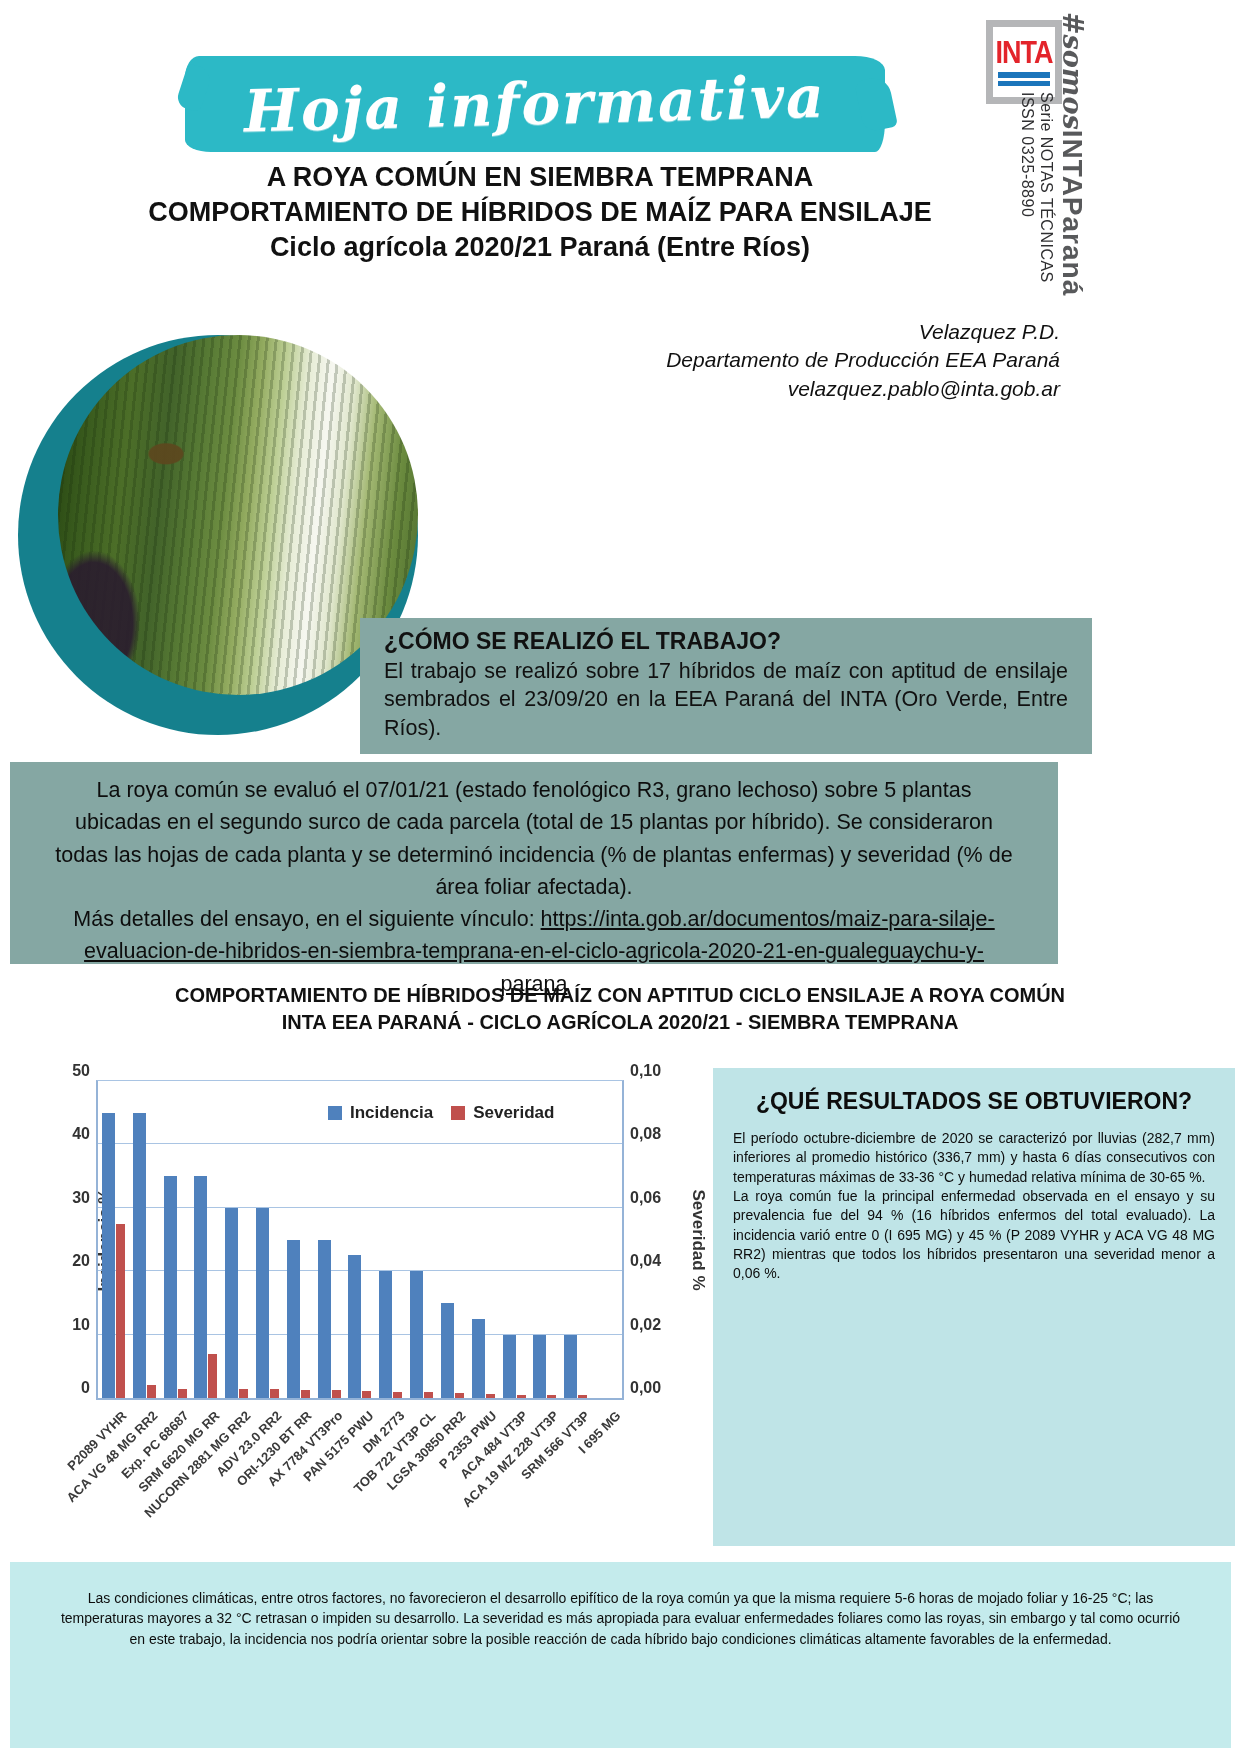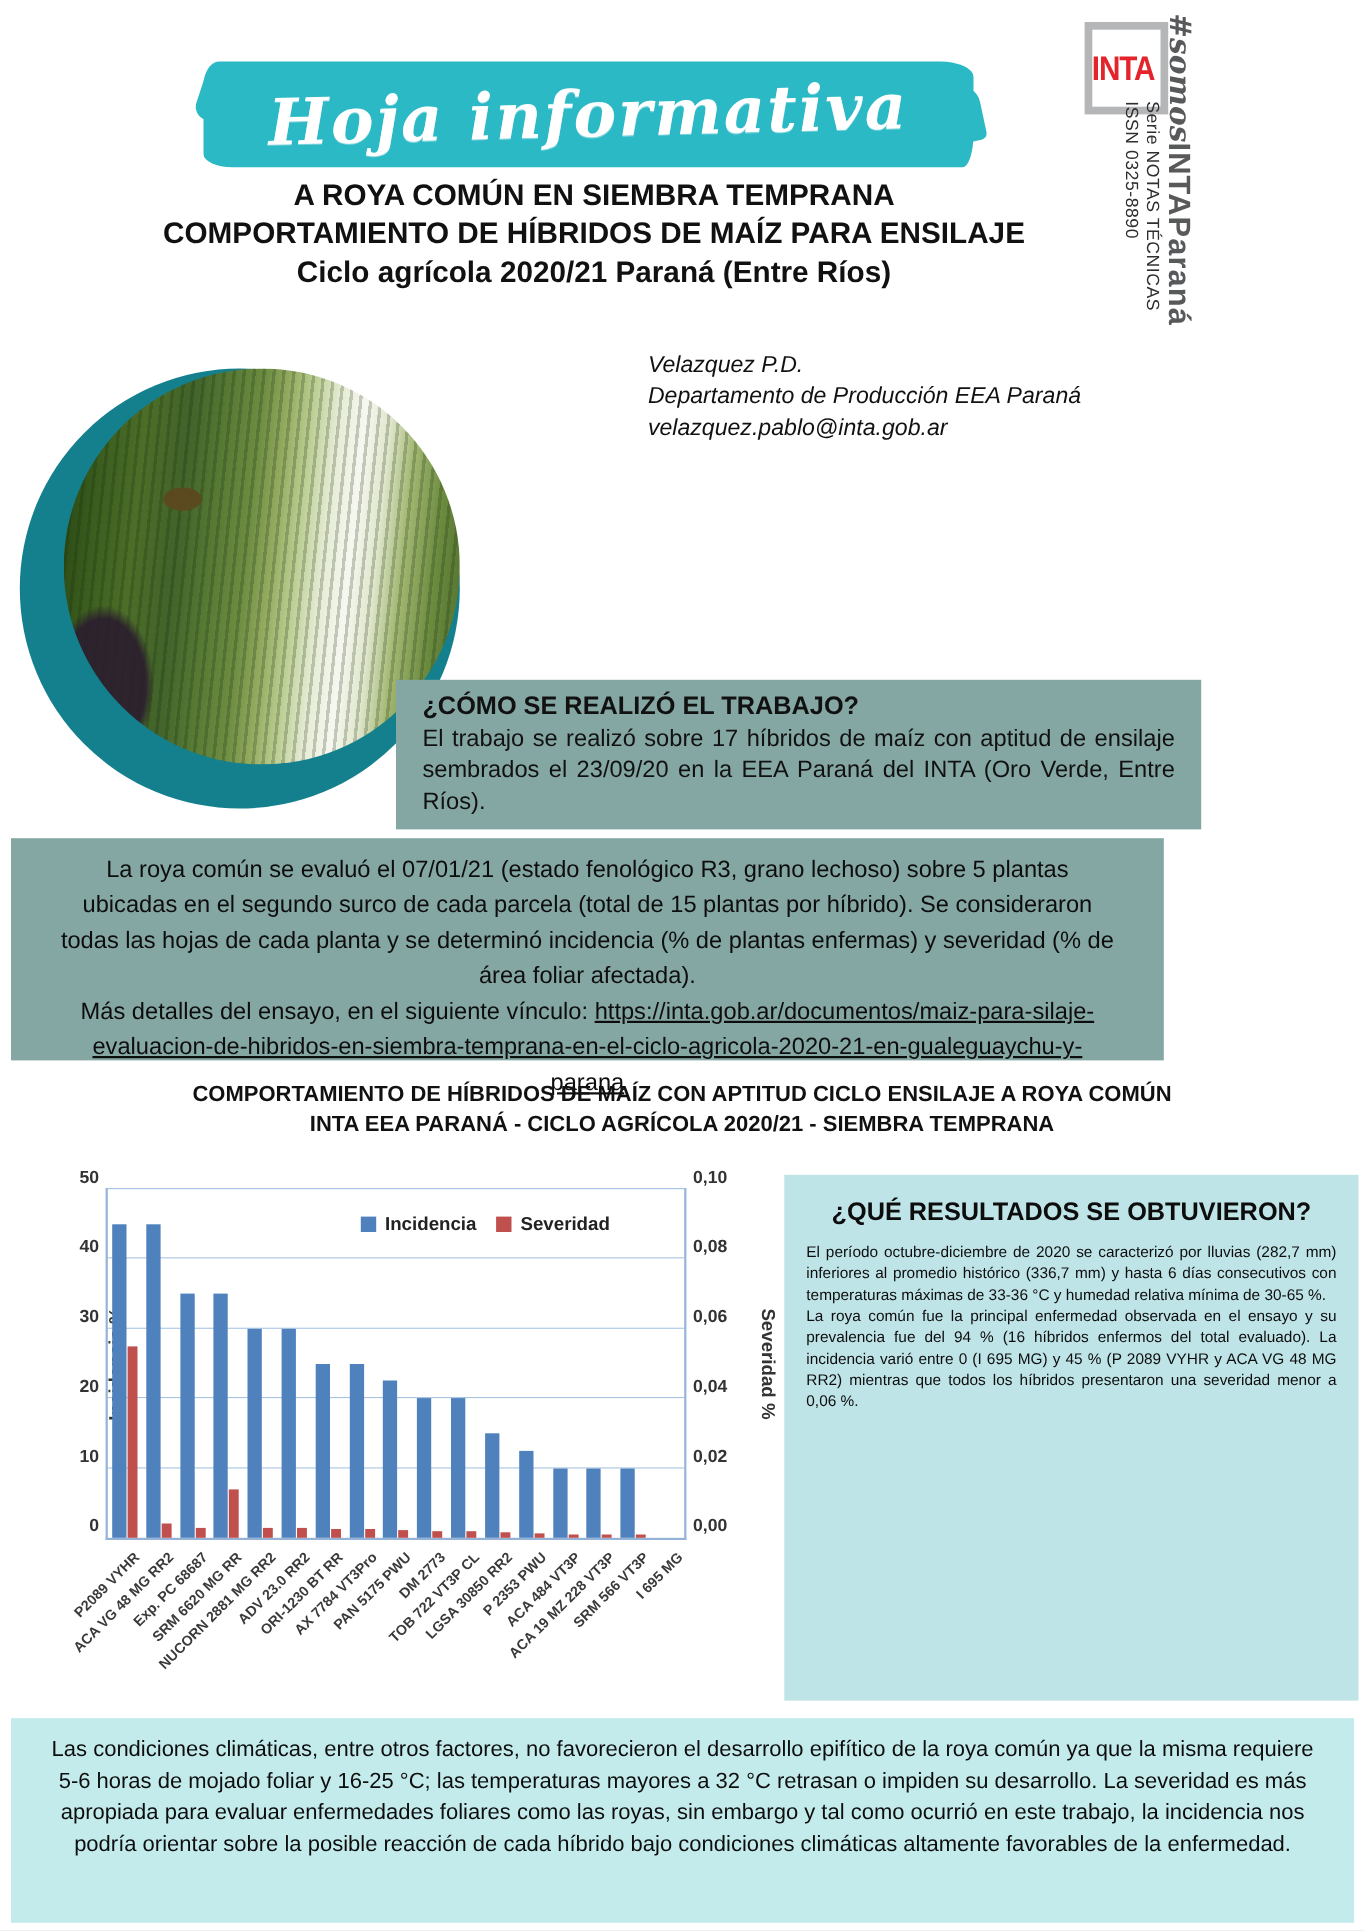--- a/index.html
+++ b/index.html
@@ -20,38 +20,38 @@
   .banner:after{content:"";position:absolute;right:-8px;top:22px;width:34px;height:52px;
     background:#2cb9c6;transform:rotate(-12deg);border-radius:10px 18px 6px 14px;}
   .banner .script{
     font-family:"DejaVu Serif", serif;font-style:italic;font-weight:bold;
     font-size:58px;color:#ffffff;letter-spacing:2px;transform:rotate(-1.5deg);
     text-shadow:0 1px 0 rgba(255,255,255,.4);
   }
   
   .inta-logo{position:absolute;left:986px;top:20px;width:76px;height:84px;background:#b5b6b8;
     display:flex;align-items:center;justify-content:center;}
-  .inta-logo .inner{width:62px;height:70px;background:#ffffff;display:flex;
+  .inta-logo .inner{width:62px;height:70px;background:#ffffff;display:flex;flex-direction:column;
     align-items:center;justify-content:center;gap:3px;}
   .inta-logo .word{font-size:27px;font-weight:bold;color:#e3242b;letter-spacing:-1px;
     font-family:"Liberation Sans",sans-serif;transform:scaleY(1.15);}
   .inta-logo .bar{width:52px;height:6px;background:#1b75bb;}
   .inta-logo .bar.thin{height:5px;}
   
   .v-hashtag{position:absolute;left:1056px;top:12px;writing-mode:vertical-rl;
     color:#58595b;white-space:nowrap;}
   .v-hashtag .script-part{font-family:"DejaVu Serif",serif;font-style:italic;font-weight:bold;font-size:27px;}
   .v-hashtag .bold-part{font-weight:bold;font-size:28px;letter-spacing:1px;}
   .v-serie{position:absolute;left:1018px;top:92px;writing-mode:vertical-rl;
     font-size:16px;color:#2f2f31;letter-spacing:.5px;line-height:1.2;}
   .v-serie span{display:block;}
   
   .main-title{position:absolute;left:70px;top:160px;width:940px;text-align:center;
     font-weight:bold;font-size:27px;line-height:1.3;color:#111;}
-  .author{position:absolute;left:589px;top:318px;width:440px;text-align:left;
+  .author{position:absolute;left:620px;top:318px;width:440px;text-align:right;
     font-style:italic;font-size:21px;line-height:1.35;color:#111;}
   
   .leaf-wrap{position:absolute;left:18px;top:335px;width:400px;height:400px;border-radius:50%;
     background:#15808d;}
   .leaf-photo{position:absolute;left:40px;top:0px;width:360px;height:360px;border-radius:50%;
     background:
       radial-gradient(ellipse 30px 18px at 30% 33%, rgba(92,72,30,.95) 0 55%, rgba(92,72,30,0) 62%),
       radial-gradient(ellipse 70px 110px at 10% 80%, rgba(42,28,46,.9) 0 55%, rgba(42,28,46,0) 66%),
       repeating-linear-gradient(96deg, rgba(20,40,10,.22) 0 3px, rgba(255,255,255,0) 3px 9px),
       linear-gradient(96deg,#24420f 0%,#3a5c1e 10%,#4c6e28 20%,#42632a 30%,#567934 38%,#6c8c41 46%,#93ab60 52%,#bdcf95 58%,#e6ecd5 64%,#f6f7f0 70%,#dfe6cb 76%,#a3b873 82%,#6a8a3e 90%,#4a6a2c 100%);
@@ -93,21 +93,21 @@
   .xlabel{position:absolute;width:150px;text-align:right;font-size:13px;font-weight:700;color:#3a3a3a;
     transform:rotate(-45deg);transform-origin:100% 0;white-space:nowrap;}
   
   .results-box{left:713px;top:1068px;width:522px;height:478px;background:#bfe4e7;
     padding:16px 20px;color:#0d0d0d;}
   .results-box h2{margin:4px 0 14px 0;font-size:23px;text-align:center;}
   .results-box p{margin:0;font-size:14px;line-height:1.38;text-align:justify;}
   
   .conclusion-box{left:10px;top:1562px;width:1221px;height:186px;background:#c4ebec;
     padding:14px 30px;color:#0d0d0d;text-align:center;}
-  .conclusion-box p{margin:0;font-size:20px;line-height:1.45;}
+  .conclusion-box p{margin:12px;font-size:14px;line-height:1.45;}
 </style>
 </head>
 <body>
 
 <div class="page">
 
   <div class="banner">
     <span class="script">Hoja informativa</span>
   </div>
 

